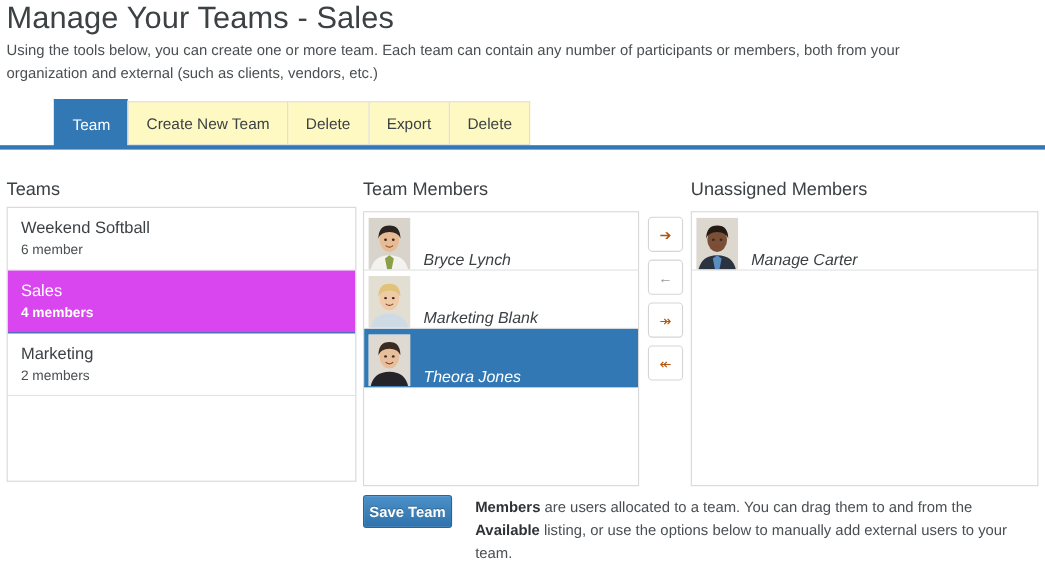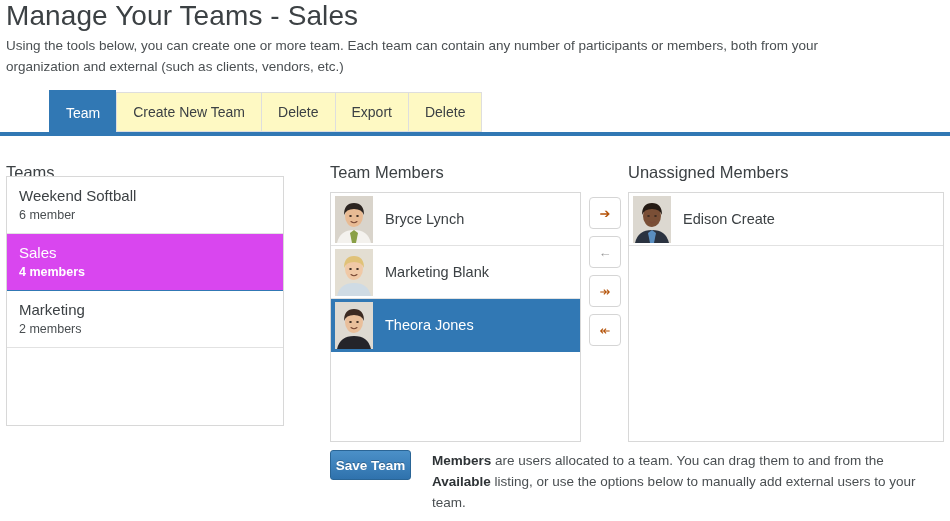--- a/index.html
+++ b/index.html
@@ -71,43 +71,44 @@
   #head-members    { left: 330px; top: 163px; }
   #head-unassigned { left: 628px; top: 163px; }
 
   
   .panel {
     position: absolute;
     background: #ffffff;
     border: 1px solid #d8d8d8;
     overflow: hidden;
   }
-  #panel-teams      { left: 6px;   top: 176px; width: 278px; height: 250px; }
+  #panel-teams      { left: 6px;   top: 188px; width: 318px; height: 250px; }
   #panel-members    { left: 330px; top: 192px; width: 251px; height: 250px; }
   #panel-unassigned { left: 628px; top: 192px; width: 316px; height: 250px; }
 
   
   .team-row {
     padding: 9px 10px 9px 12px;
     border-bottom: 1px solid #e2e2e2;
     cursor: pointer;
   }
   .team-row .team-name { font-size: 15px; color: #3c4144; line-height: 20px; }
   .team-row .team-count { font-size: 12.5px; color: #4a4f52; line-height: 18px; }
   .team-row.selected { background: #d946ef; border-bottom-color: #3178b4; }
   .team-row.selected .team-name,
   .team-row.selected .team-count { color: #ffffff; }
   .team-row.selected .team-count { font-weight: bold; }
 
   
   .member-row {
-    display: flex; align-items: center;
+    display: flex; align-items: flex-end;
     height: 53px;
     border-bottom: 1px solid #e2e2e2;
     cursor: pointer;
+    font-style: italic;
   }
   .member-row.selected { background: #3178b4; border-bottom-color: #3178b4; }
   .member-row .mname { font-size: 14.5px; color: #3c4144; margin-left: 12px; }
   .member-row.selected .mname { color: #ffffff; }
 
   .avatar {
     width: 38px; height: 47px;
     margin-left: 4px;
     flex: none;
     overflow: hidden;
@@ -262,21 +263,21 @@
             <rect x="0" y="0" width="38" height="47" fill="#dcd8d0"></rect>
             <path d="M2 47 q3 -13 17 -13 q14 0 17 13 z" fill="#2b3340"></path>
             <path d="M19 34 l4 3 l-2 10 h-4 l-2 -10 z" fill="#5a8ec0"></path>
             <ellipse cx="19" cy="20" rx="9" ry="11" fill="#7a4f36"></ellipse>
             <path d="M9 19 q0 -12 10 -12 q10 0 10 12 q-2 -6 -10 -6 q-8 0 -10 6 z" fill="#241a14"></path>
             <ellipse cx="15.5" cy="20" rx="1.3" ry="1.1" fill="#3a2b22"></ellipse>
             <ellipse cx="22.5" cy="20" rx="1.3" ry="1.1" fill="#3a2b22"></ellipse>
             <path d="M16 25.5 q3 2.4 6 0" stroke="#7a4a36" stroke-width="1.1" fill="none" stroke-linecap="round"></path>
           </svg>
         </div>
-        <div class="mname">Edison Create</div>
+        <div class="mname">Manage Carter</div>
       </div>
     </div>
 
   <div class="save-btn">Save Team</div>
 
   <div class="help">
     <b>Members</b><span> are users allocated to a team. You can drag them to and from the </span><b>Available</b><span> listing, or use the options below to manually add external users to your team.</span>
   </div>
 
 </div>

